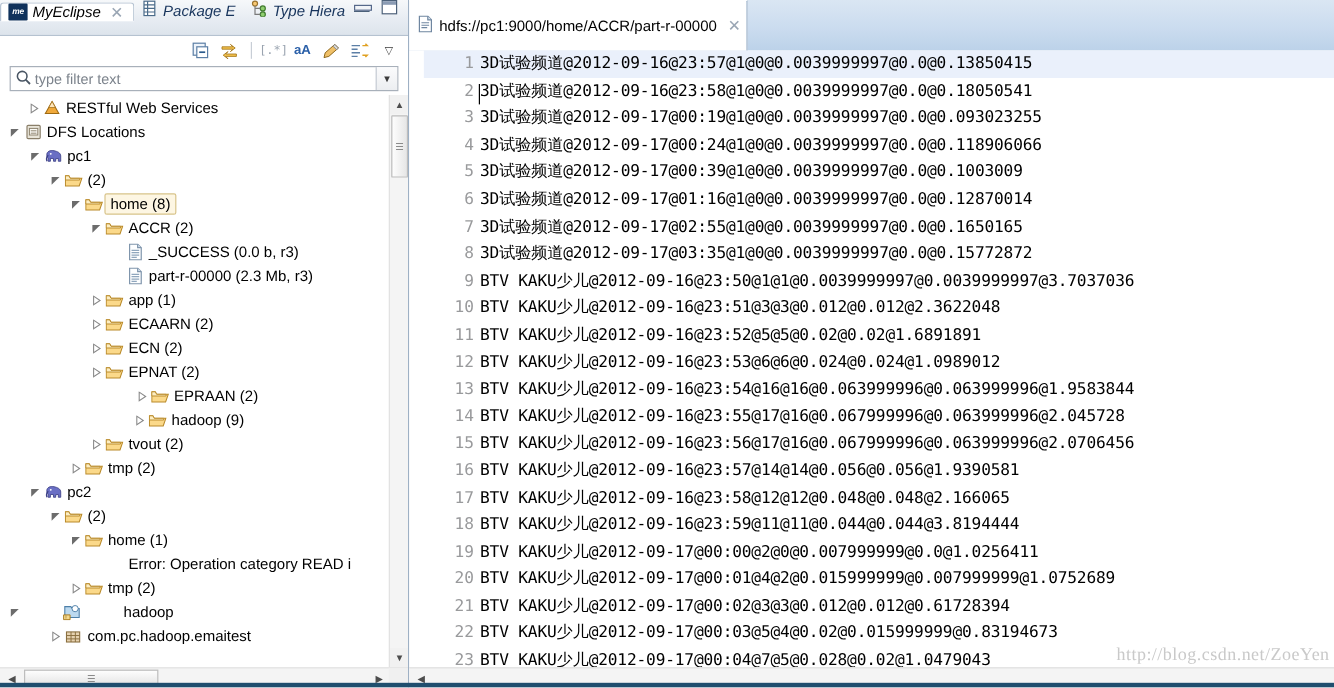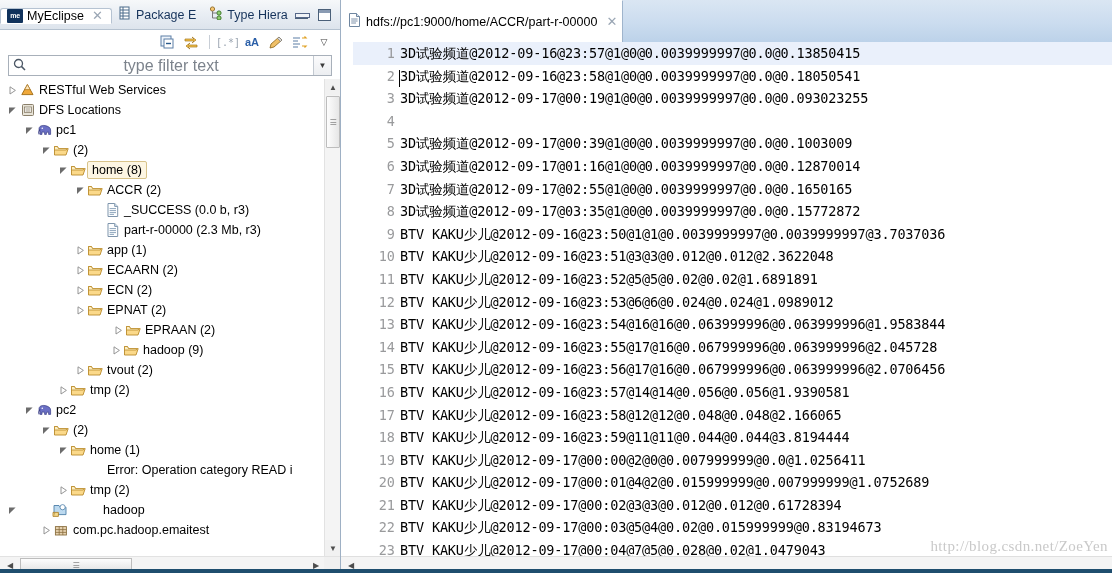--- a/index.html
+++ b/index.html
@@ -20,21 +20,21 @@
     width: 340px; height: 573px;
     position: relative;
     background: #ffffff;
     display: flex; flex-direction: column;
     flex: 0 0 340px;
   }
   .tabbar {
     height: 30px; position: relative;
     background: linear-gradient(to bottom, #f6f8fa 0%, #e8edf3 52%, #dde4ec 100%);
     border-bottom: 1px solid #b5c2d0;
-    display: flex; align-items: center;
+    display: flex; align-items: flex-start; font-style: italic;
   }
   .vtab {
     display: flex; align-items: center; gap: 4px;
     padding: 0 7px 0 6px;
     font-size: 12.5px;
     position: relative;
     cursor: default;
   }
   .vtab.active {
     background: #ffffff;
@@ -70,21 +70,21 @@
   .vt-ico { width: 16px; height: 16px; display:inline-flex; align-items:center; justify-content:center;
             font-size: 11px; }
   .vt-sep { width: 1px; height: 14px; background: #c8ced6; margin: 0 2px; }
 
   .filterbox {
     margin: 1px 8px 3px 8px; height: 21px;
     border: 1px solid #a8b0ba; background: #fff;
     display: flex; align-items: center; position: relative;
   }
   .filter-magnifier { width: 20px; text-align:center; color:#5b6673; font-size: 12px; }
-  .filter-text { color: #7c838c; font-size: 16px; flex: 1; text-align: center; }
+  .filter-text { color: #7c838c; font-size: 12px; flex: 1; }
   .filter-arrow {
     width: 18px; height: 19px; border-left: 1px solid #c3c9d1;
     background: linear-gradient(to bottom,#fbfbfc,#eceef1);
     display:flex; align-items:center; justify-content:center;
     font-size: 8px; color:#3b3b3b;
   }
 
   #tree-wrap { flex: 1; position: relative; overflow: hidden; background: #fff; }
   #tree {
     position: absolute; top: 0; left: 0; right: 16px; bottom: 0;
@@ -287,21 +287,21 @@
           <circle cx="5.5" cy="5.5" r="4" fill="none" stroke="#4a5664" stroke-width="1.3"></circle>
           <line x1="8.4" y1="8.4" x2="12" y2="12" stroke="#4a5664" stroke-width="1.5"></line>
         </svg>
       </span>
       <span class="filter-text">type filter text</span>
       <span class="filter-arrow">▼</span>
     </div>
 
     <div id="tree-wrap">
       <div id="tree">
-          <div class="trow" style="padding-left: 6px;">
+          <div class="trow" style="padding-left: 22px;">
             <span class="twist">
               <svg width="9" height="9" viewBox="0 0 9 9">
                 <path d="M2 0.8 L7.4 4.4 L2 8 Z" fill="none" stroke="#8a8a8a" stroke-width="0.9"></path>
               </svg>
             </span>
             <span class="ticon">
               <svg width="15" height="14" viewBox="0 0 15 14">
                 <path d="M7.4 1.6 L13 11.6 L1.8 11.6 Z" fill="#f0a93b" stroke="#9e6a12" stroke-width="0.9"></path>
                 <path d="M7.4 1.6 L10.2 6.6 L4.6 6.6 Z" fill="#fde6bd" stroke="#9e6a12" stroke-width="0.6"></path>
               </svg>
@@ -650,21 +650,21 @@
         <span class="tab-close">✕</span>
       </div>
     </div>
 
     <div id="editor-body">
       <div class="gutter-outer"></div>
       <div id="codearea">
           <div class="cline hl"><span class="lnum">1</span><span class="ctext">3D试验频道@2012-09-16@23:57@1@0@0.0039999997@0.0@0.13850415</span></div>
           <div class="cline"><span class="lnum">2</span><span class="ctext">3D试验频道@2012-09-16@23:58@1@0@0.0039999997@0.0@0.18050541</span></div>
           <div class="cline"><span class="lnum">3</span><span class="ctext">3D试验频道@2012-09-17@00:19@1@0@0.0039999997@0.0@0.093023255</span></div>
-          <div class="cline"><span class="lnum">4</span></div>
+          <div class="cline"><span class="lnum">4</span><span class="ctext">3D试验频道@2012-09-17@00:24@1@0@0.0039999997@0.0@0.118906066</span></div>
           <div class="cline"><span class="lnum">5</span><span class="ctext">3D试验频道@2012-09-17@00:39@1@0@0.0039999997@0.0@0.1003009</span></div>
           <div class="cline"><span class="lnum">6</span><span class="ctext">3D试验频道@2012-09-17@01:16@1@0@0.0039999997@0.0@0.12870014</span></div>
           <div class="cline"><span class="lnum">7</span><span class="ctext">3D试验频道@2012-09-17@02:55@1@0@0.0039999997@0.0@0.1650165</span></div>
           <div class="cline"><span class="lnum">8</span><span class="ctext">3D试验频道@2012-09-17@03:35@1@0@0.0039999997@0.0@0.15772872</span></div>
           <div class="cline"><span class="lnum">9</span><span class="ctext">BTV KAKU少儿@2012-09-16@23:50@1@1@0.0039999997@0.0039999997@3.7037036</span></div>
           <div class="cline"><span class="lnum">10</span><span class="ctext">BTV KAKU少儿@2012-09-16@23:51@3@3@0.012@0.012@2.3622048</span></div>
           <div class="cline"><span class="lnum">11</span><span class="ctext">BTV KAKU少儿@2012-09-16@23:52@5@5@0.02@0.02@1.6891891</span></div>
           <div class="cline"><span class="lnum">12</span><span class="ctext">BTV KAKU少儿@2012-09-16@23:53@6@6@0.024@0.024@1.0989012</span></div>
           <div class="cline"><span class="lnum">13</span><span class="ctext">BTV KAKU少儿@2012-09-16@23:54@16@16@0.063999996@0.063999996@1.9583844</span></div>
           <div class="cline"><span class="lnum">14</span><span class="ctext">BTV KAKU少儿@2012-09-16@23:55@17@16@0.067999996@0.063999996@2.045728</span></div>

